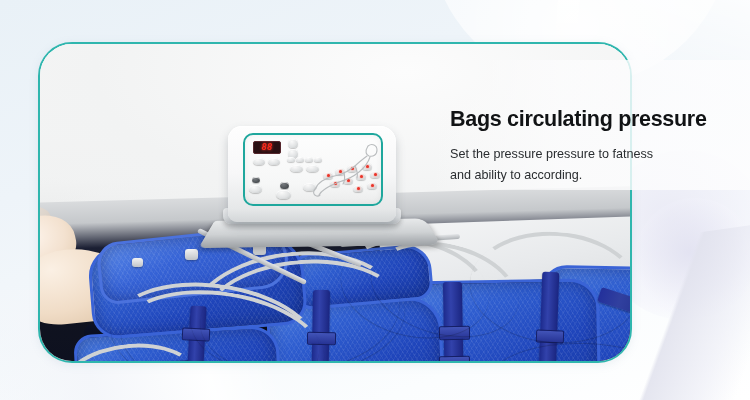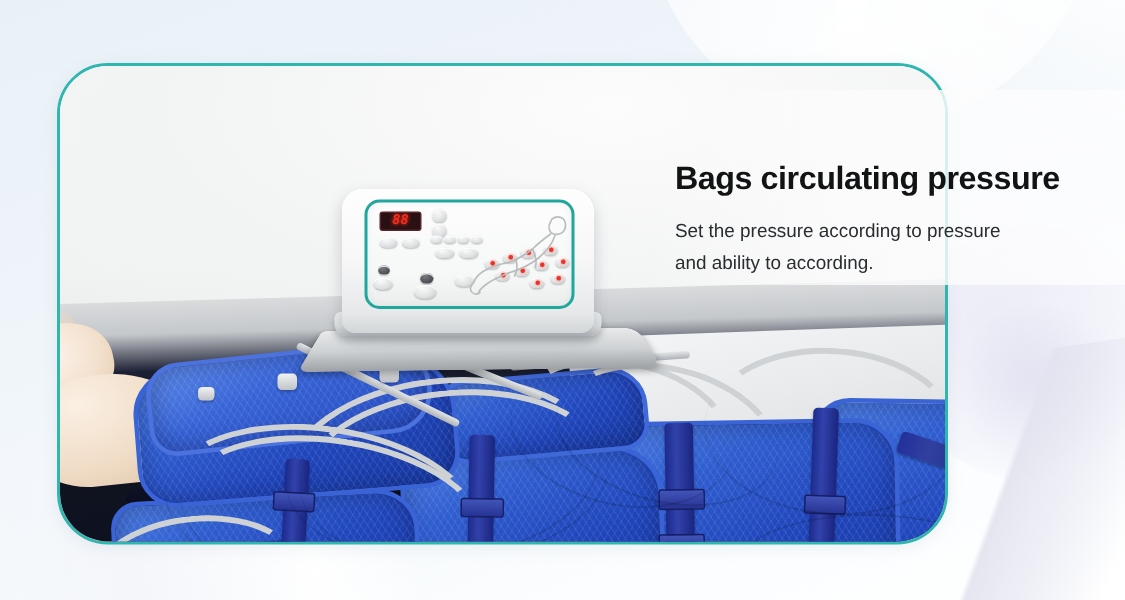--- a/index.html
+++ b/index.html
@@ -529,18 +529,18 @@
         <path d="M36 33 C37 37 37 41 35 44"></path>
       </svg>
     </div>
   </div>
 
   <div class="text-veil"></div>
 
   <div id="text-block">
     <h1 id="title">Bags circulating pressure</h1>
     <p id="subtitle">
-      <span>Set the pressure according to pressure</span><br>
+      <span>Set the pressure pressure to fatness</span><br>
       <span>and ability to according.</span>
     </p>
   </div>
 
 </div>
 
 </body></html>

